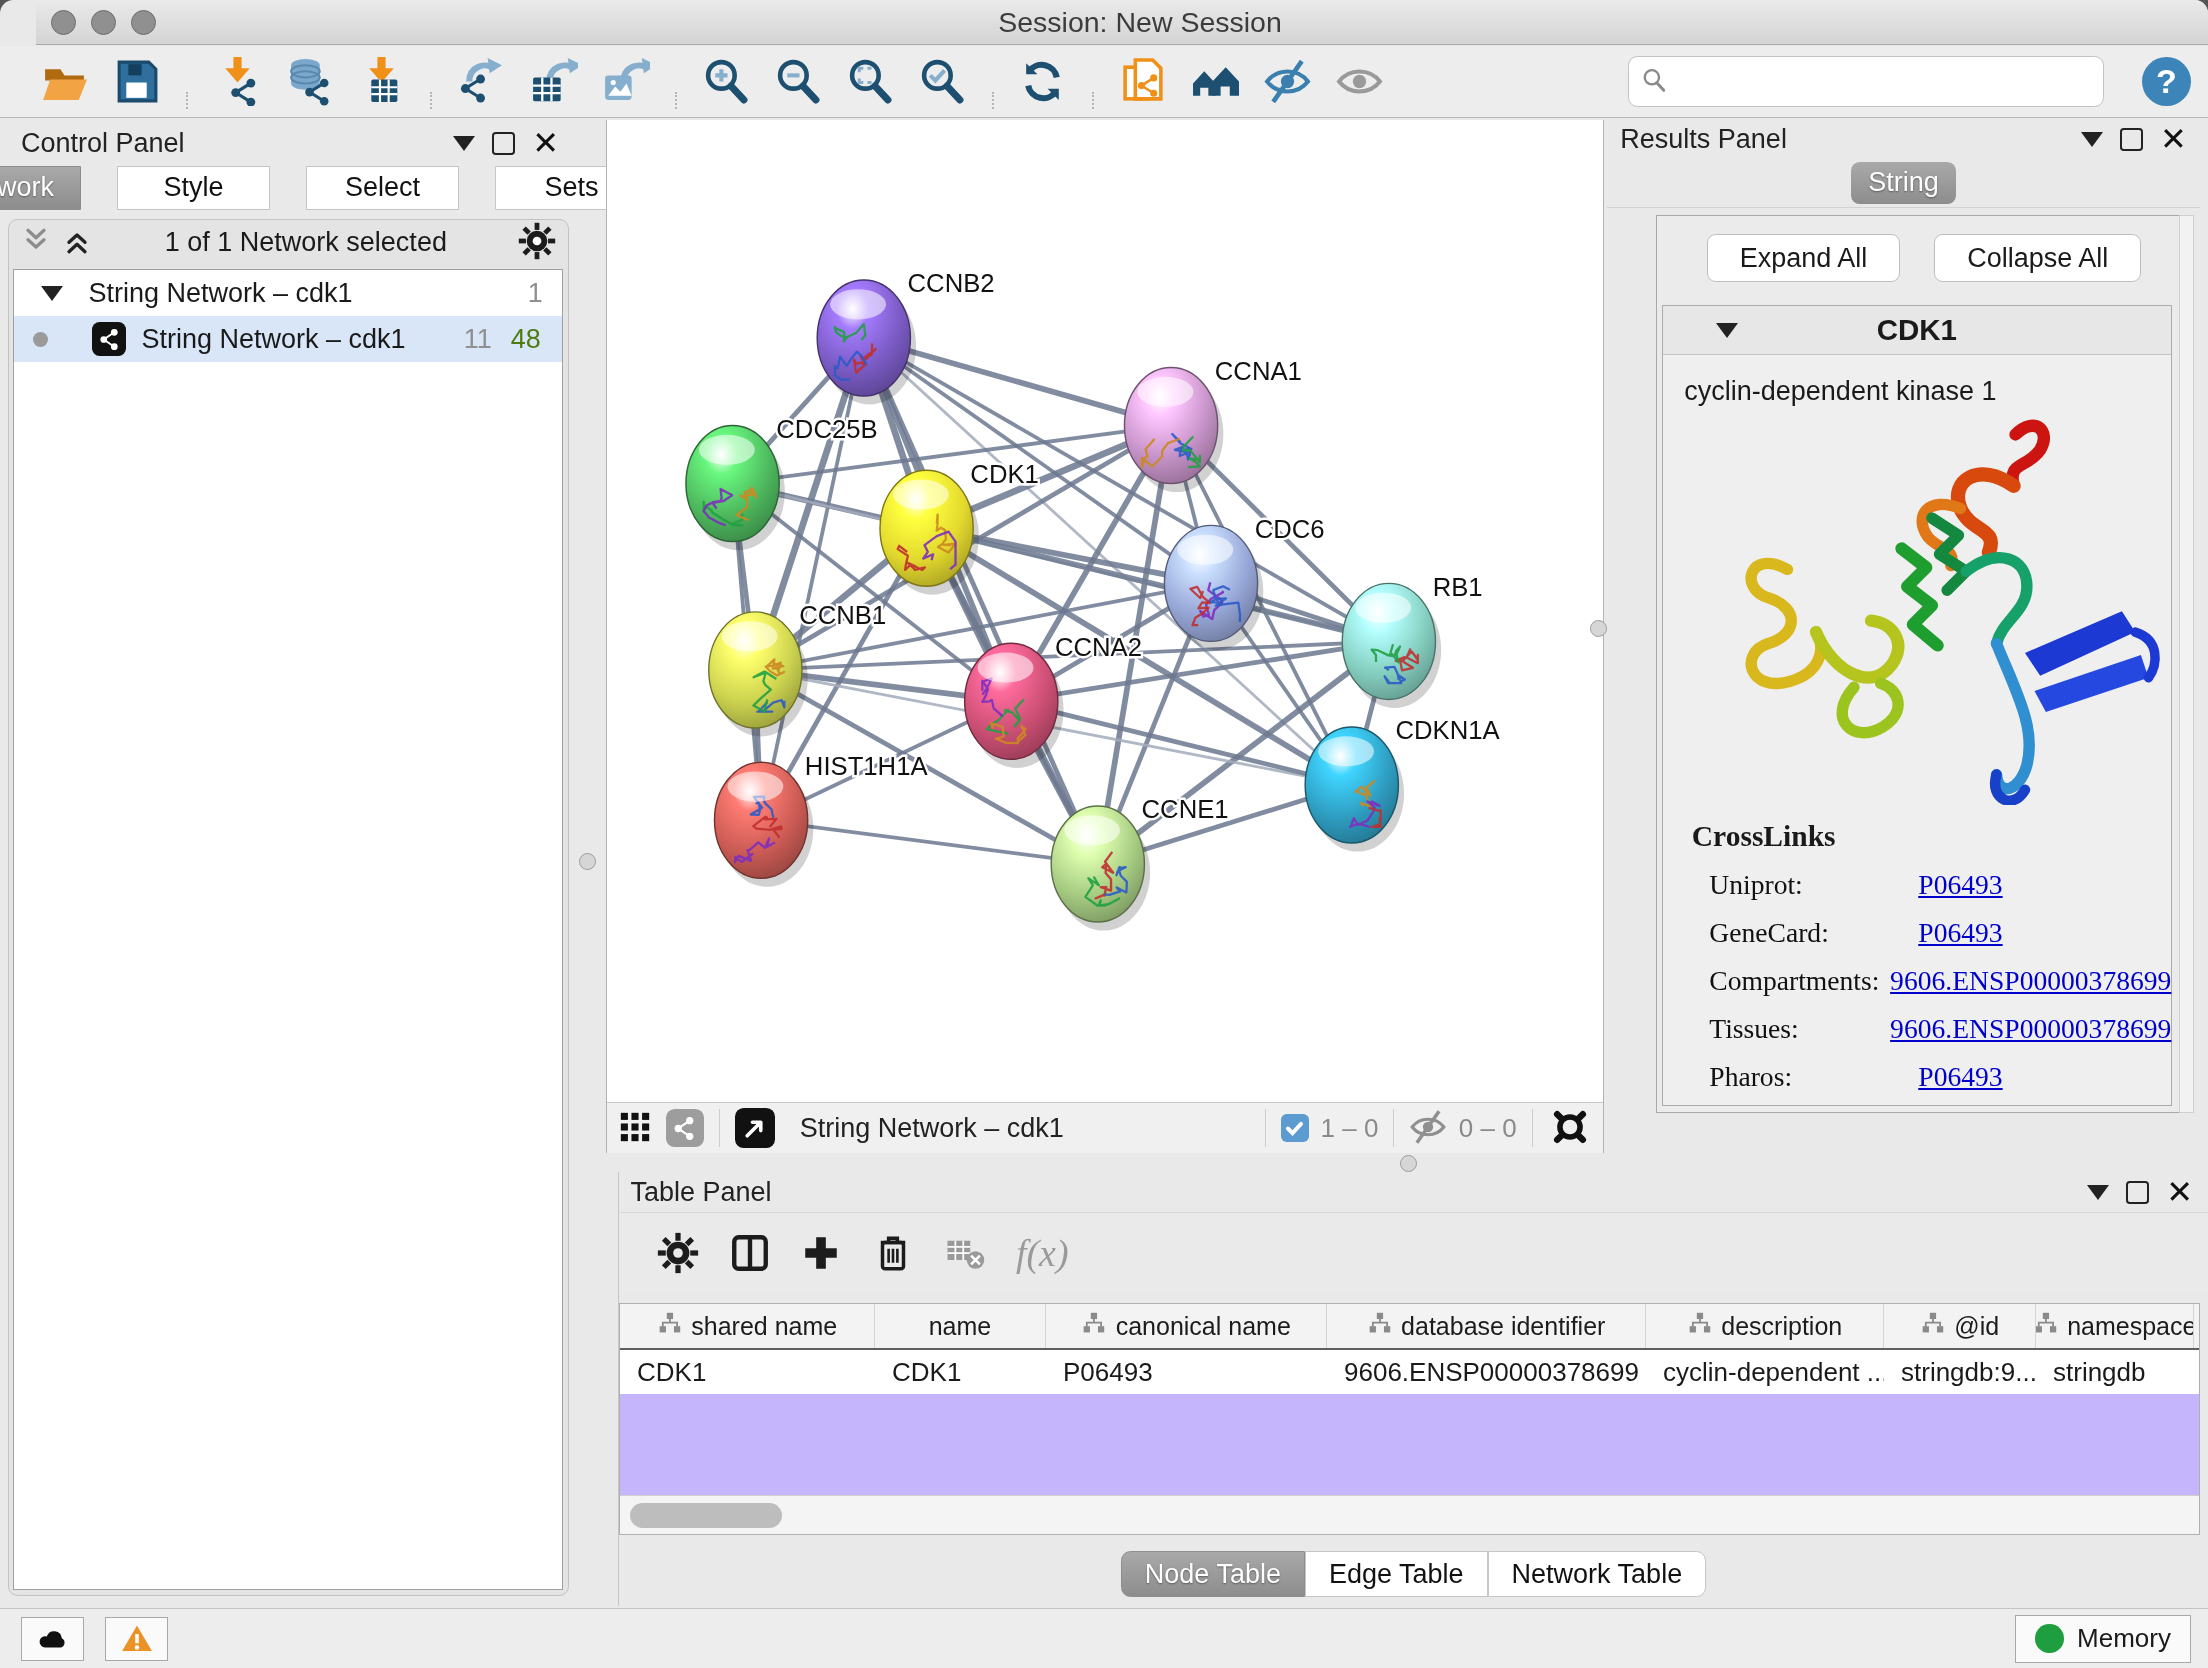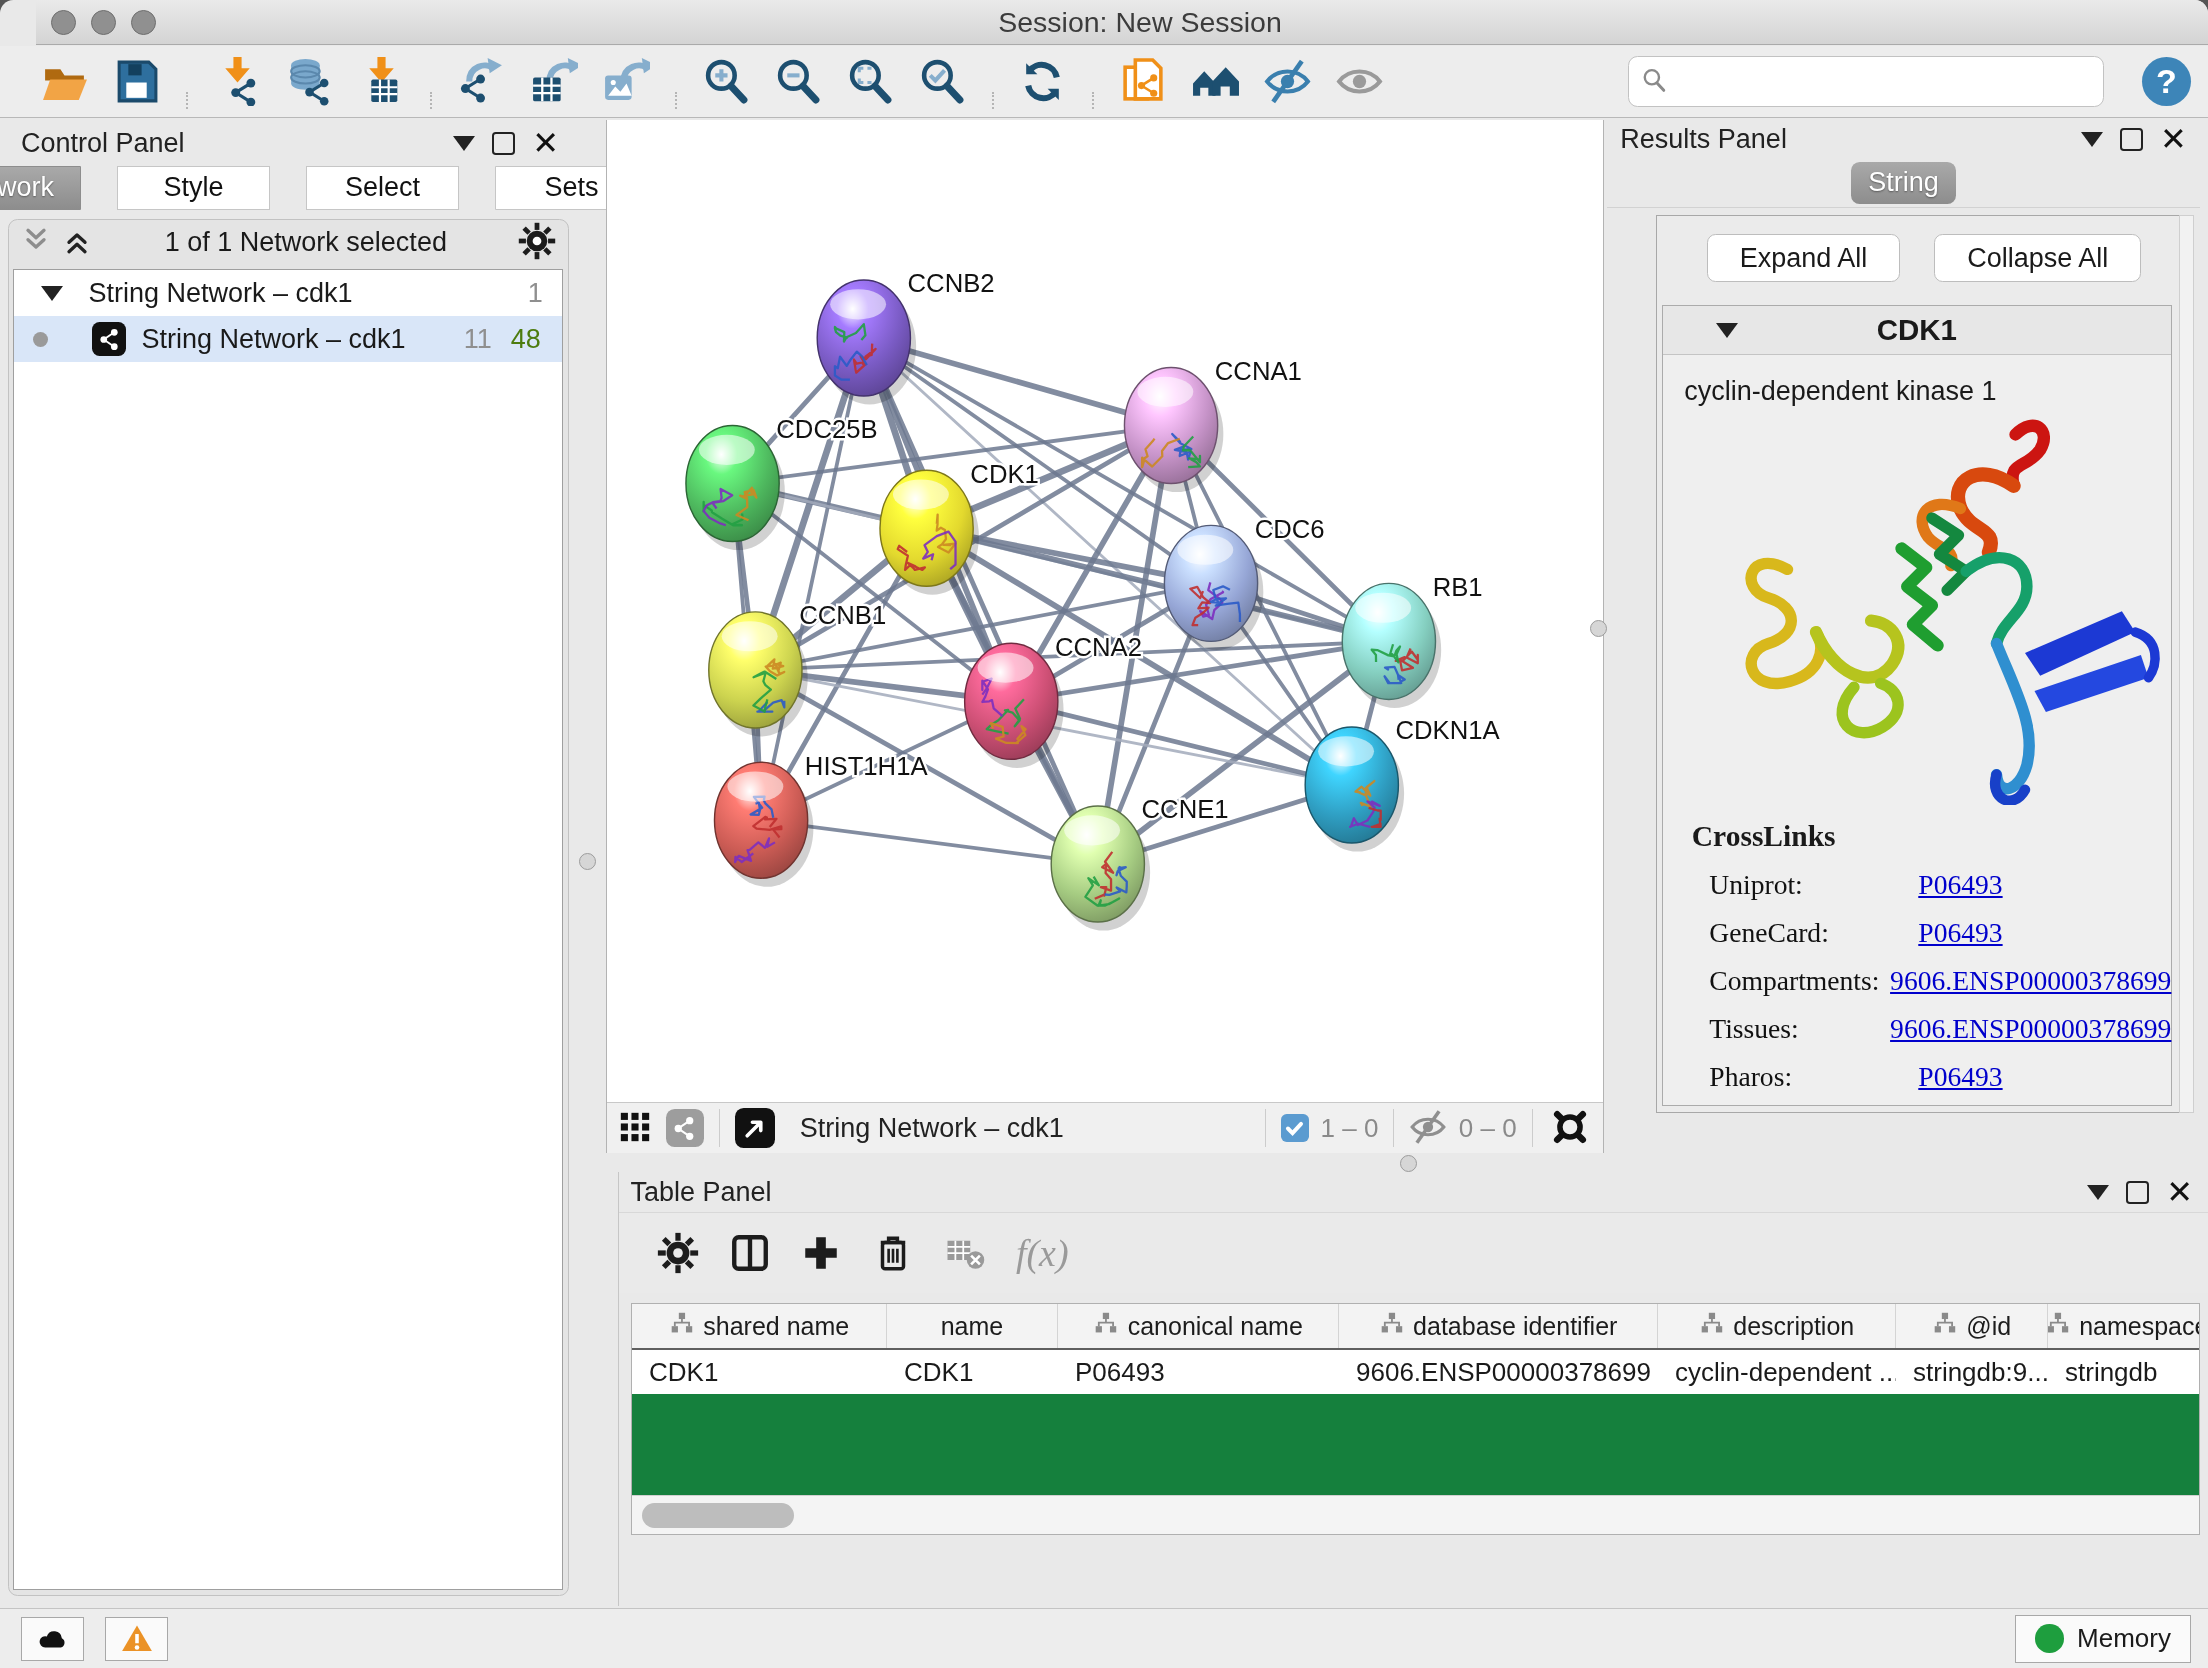--- a/index.html
+++ b/index.html
@@ -114,22 +114,22 @@
     border-left:1.9px solid #c6c6c6;box-sizing:border-box;}
   #tp-header{display:flex;align-items:center;justify-content:space-between;
     padding:0 15px 0 11.4px;height:40px;}
   #tp-toolbar{height:80px;background:#eaeaea;border-top:1px solid #d8d8d8;
     display:flex;align-items:center;padding-left:23px;}
   .tpicon{width:49px;height:49px;margin:0 11.4px;display:flex;
     align-items:center;justify-content:center;}
   .tpicon svg{width:42px;height:42px;}
   .fx{font-family:"Liberation Serif","DejaVu Serif",serif;font-style:italic;
     font-size:38px;color:#9a9a9a;margin-left:15px;}
-  #tp-tablebox{position:absolute;left:12px;right:7.6px;top:131px;height:230px;
-    background:#15803d;border:1.9px solid #b0b0b0;overflow:hidden;}
+  #tp-tablebox{position:absolute;left:0;right:7.6px;top:131px;height:230px;
+    background:#c4b5fd;border:1.9px solid #b0b0b0;overflow:hidden;}
   #tp-headrow{display:flex;height:44px;background:#f3f3f3;
     border-bottom:2.9px solid #5f5f5f;}
   .th{display:flex;align-items:center;justify-content:center;gap:9.5px;
     font-size:25px;color:#1c1c1c;border-right:1.9px solid #d4d4d4;
     box-sizing:border-box;overflow:hidden;white-space:nowrap;flex:none;}
   .th svg{width:25px;height:25px;flex:none;}
   #tp-datarow{display:flex;height:44px;background:#fff;}
   .td{font-size:26px;display:flex;align-items:center;padding-left:17px;
     box-sizing:border-box;overflow:hidden;white-space:nowrap;flex:none;}
   #tp-hscroll{position:absolute;left:0;right:0;bottom:0;height:38px;
@@ -853,20 +853,25 @@
           <div class="td" style="width: 281px;">P06493</div>
           <div class="td" style="width: 319px;">9606.ENSP00000378699</div>
           <div class="td" style="width: 238px;">cyclin-dependent ...</div>
           <div class="td" style="width: 152px;">stringdb:9...</div>
           <div class="td" style="width: 158px;">stringdb</div>
         </div>
       <div id="tp-hscroll">
         <div id="tp-hthumb"></div>
       </div>
     </div>
+    <div id="tp-tabs">
+        <div class="seg-tab sel" style="height: 44px; font-size: 27px;">Node Table</div>
+        <div class="seg-tab" style="height: 44px; font-size: 27px;">Edge Table</div>
+        <div class="seg-tab" style="height: 44px; font-size: 27px;">Network Table</div>
+      </div>
   </div>
 
   <div id="statusbar">
     <span class="sb-btn">
       <svg viewBox="0 0 48 48">
           <path d="M13 36a8 8 0 1 1 2.2-15.7A11 11 0 0 1 36.5 23a7 7 0 0 1-1.5 13z" fill="#111"></path>
         </svg>
     </span>
     <span class="sb-btn">
       <svg viewBox="0 0 48 48">

